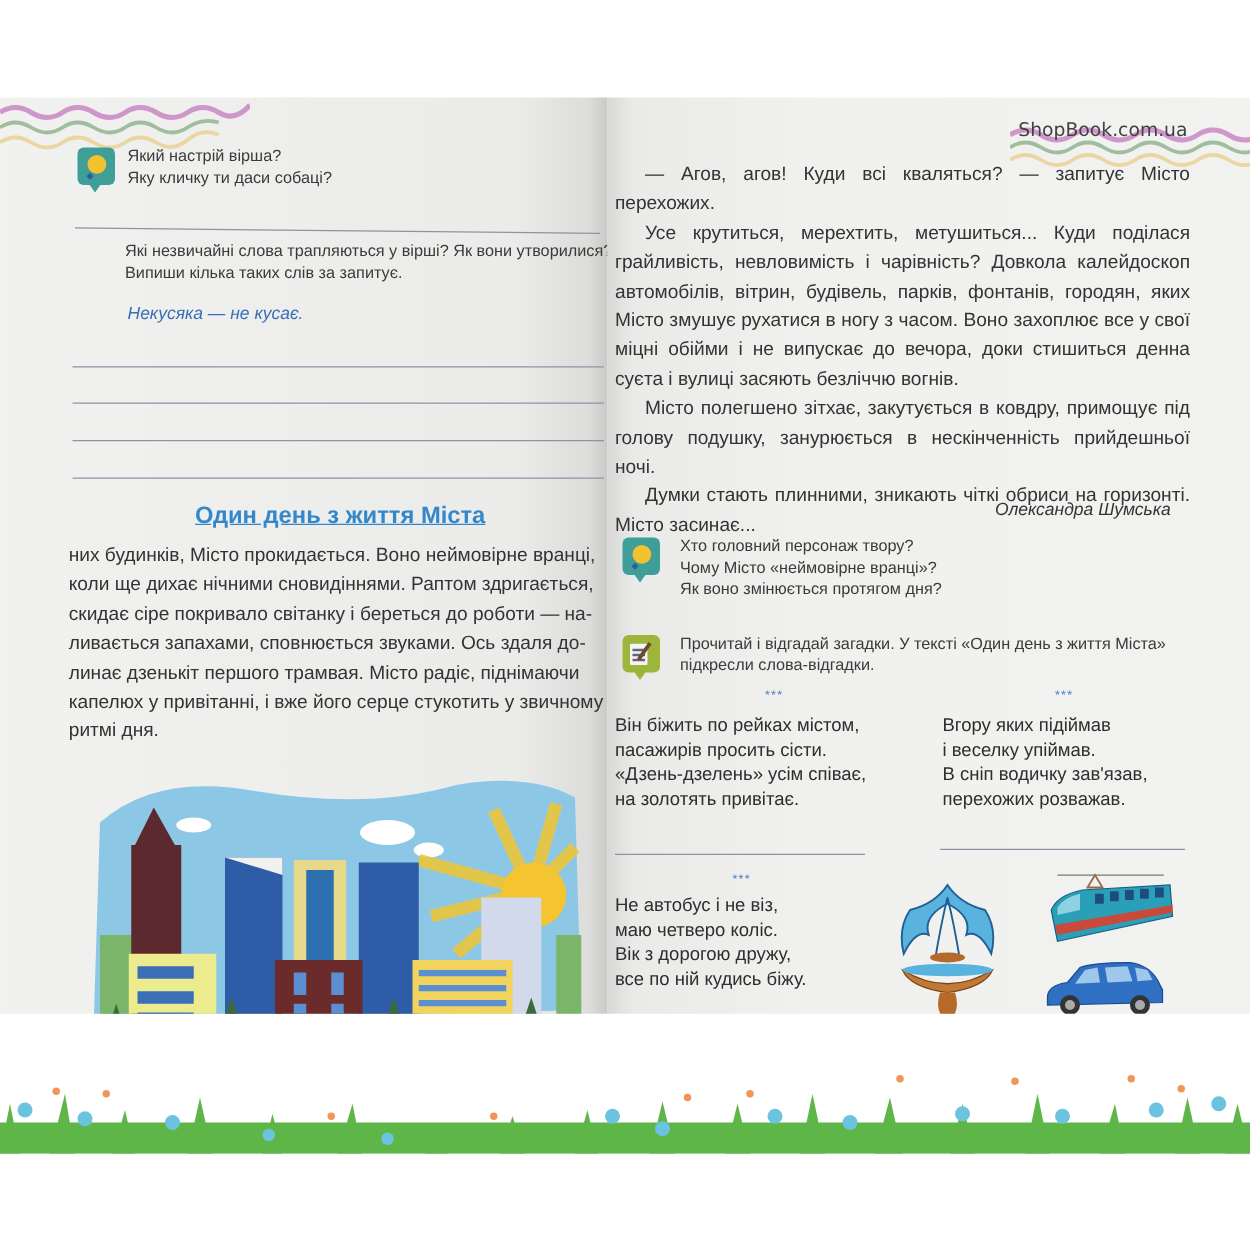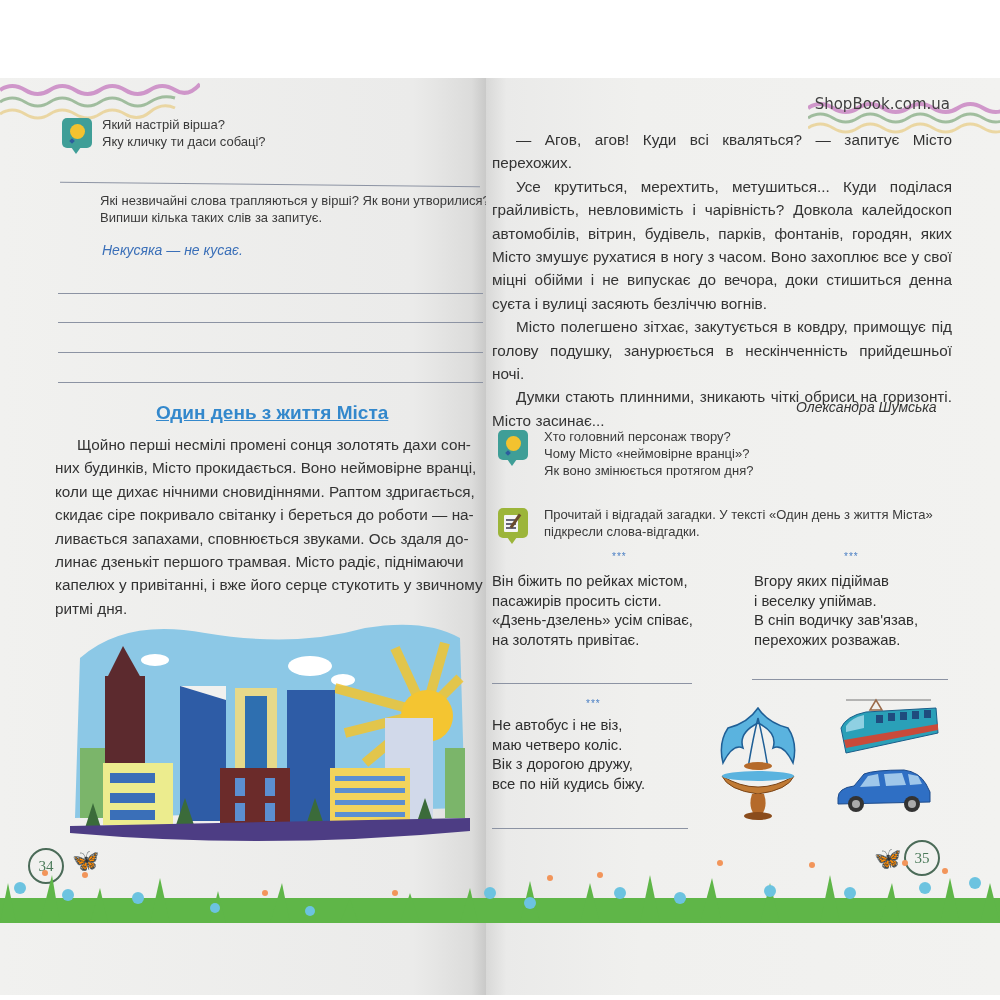--- a/index.html
+++ b/index.html
@@ -1,20 +1,20 @@
 <!DOCTYPE html>
 <html><head>
   <meta charset="utf-8">
   <style>
     * { box-sizing: border-box; margin: 0; padding: 0; }
     html, body { width: 1000px; height: 1000px; background: #ffffff; overflow: hidden; }
     body { position: relative; font-family: "Liberation Sans", sans-serif; color: #2e2e2e; }
 
     .book { position: absolute; left: 0; top: 78px; width: 1000px; height: 845px; }
-    .page { position: absolute; top: 0; height: 917px; overflow: hidden; }
+    .page { position: absolute; top: 0; height: 733px; overflow: hidden; }
     .page-left { left: 0; width: 486px; background: linear-gradient(90deg, #f1f1ef 0%, #ebebea 85%, #dcdcdb 97%, #c9c9c8 100%); }
     .page-right { left: 486px; width: 514px; background: linear-gradient(90deg, #d8d8d7 0%, #eaeae9 4%, #f0f0ee 30%, #f2f2f0 100%); }
 
     .watermark { position: absolute; top: 95px; left: 0; width: 950px; text-align: right; font-family: "DejaVu Sans", sans-serif; font-size: 15px; color: #404040; z-index: 10; }
 
     .waves { position: absolute; }
     .waves svg { display: block; }
 
     .q-block { position: absolute; display: flex; align-items: flex-start; }
     .icon-badge { width: 30px; height: 30px; border-radius: 5px; position: relative; flex: 0 0 auto; }
@@ -86,21 +86,20 @@
     <div class="italic-blue" style="left:102px; top:164px;">Некусяка — не кусає.</div>
 
     <div class="line" style="left:58px; top:215px; width:425px;"></div>
     <div class="line" style="left:58px; top:244px; width:425px;"></div>
     <div class="line" style="left:58px; top:274px; width:425px;"></div>
     <div class="line" style="left:58px; top:304px; width:425px;"></div>
 
     <div class="title" style="left:156px; top:324px;text-decoration:underline;">Один день з життя Міста</div>
 
     <div class="prose" style="left:55px; top:355px; width:440px; text-align:left; white-space:nowrap;">
-      <div style="padding-left:22px;">Щойно перші несмілі промені сонця золотять дахи сон-</div>
       <div>них будинків, Місто прокидається. Воно неймовірне вранці,</div>
       <div>коли ще дихає нічними сновидіннями. Раптом здригається,</div>
       <div>скидає сіре покривало світанку і береться до роботи — на-</div>
       <div>ливається запахами, сповнюється звуками. Ось здаля до-</div>
       <div>линає дзенькіт першого трамвая. Місто радіє, піднімаючи</div>
       <div>капелюх у привітанні, і вже його серце стукотить у звичному</div>
       <div>ритмі дня.</div>
     </div>
 
     <div class="illus" style="left:65px; top:540px;">

